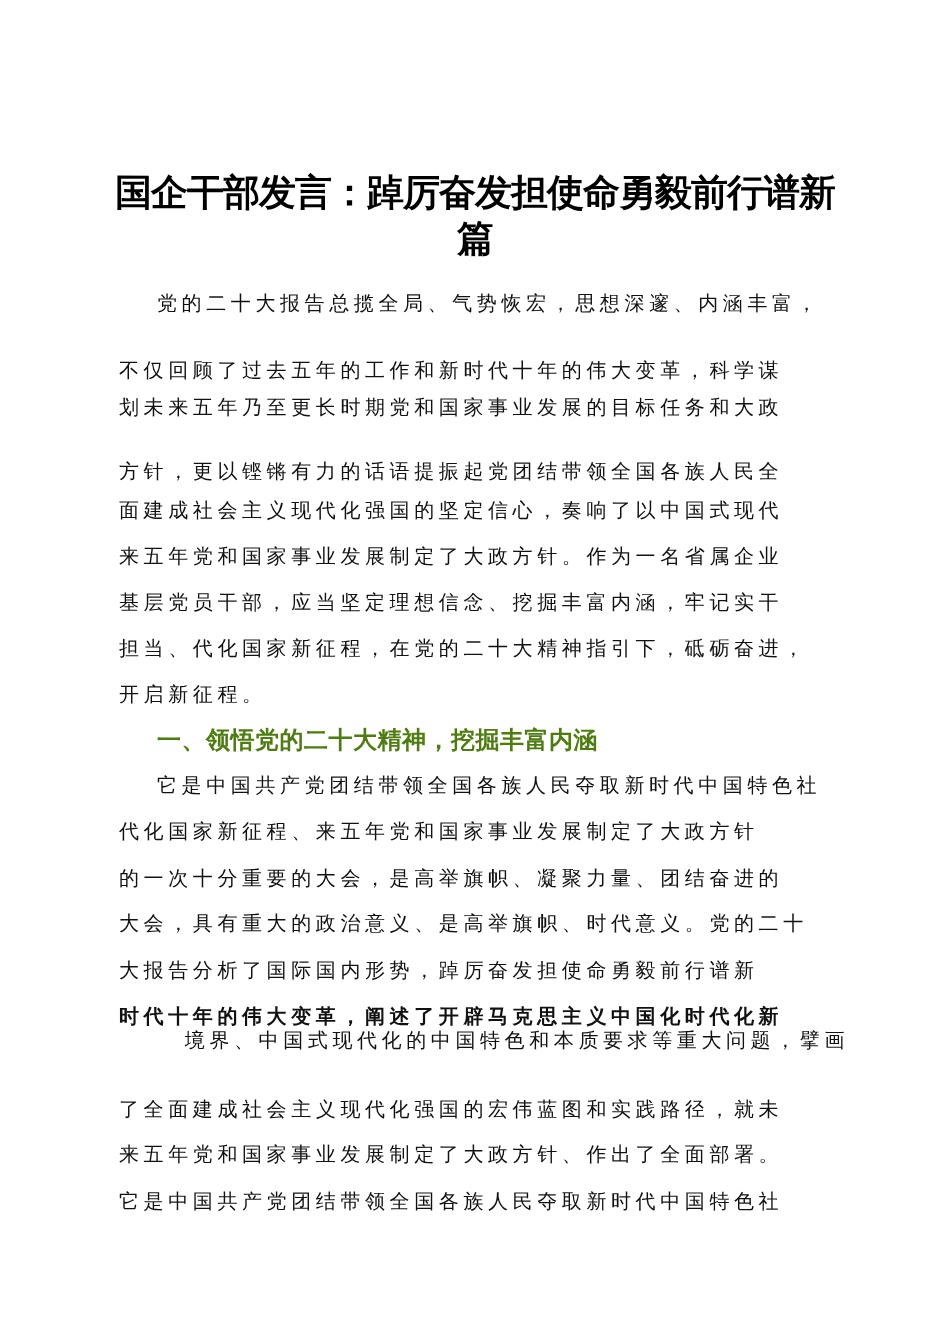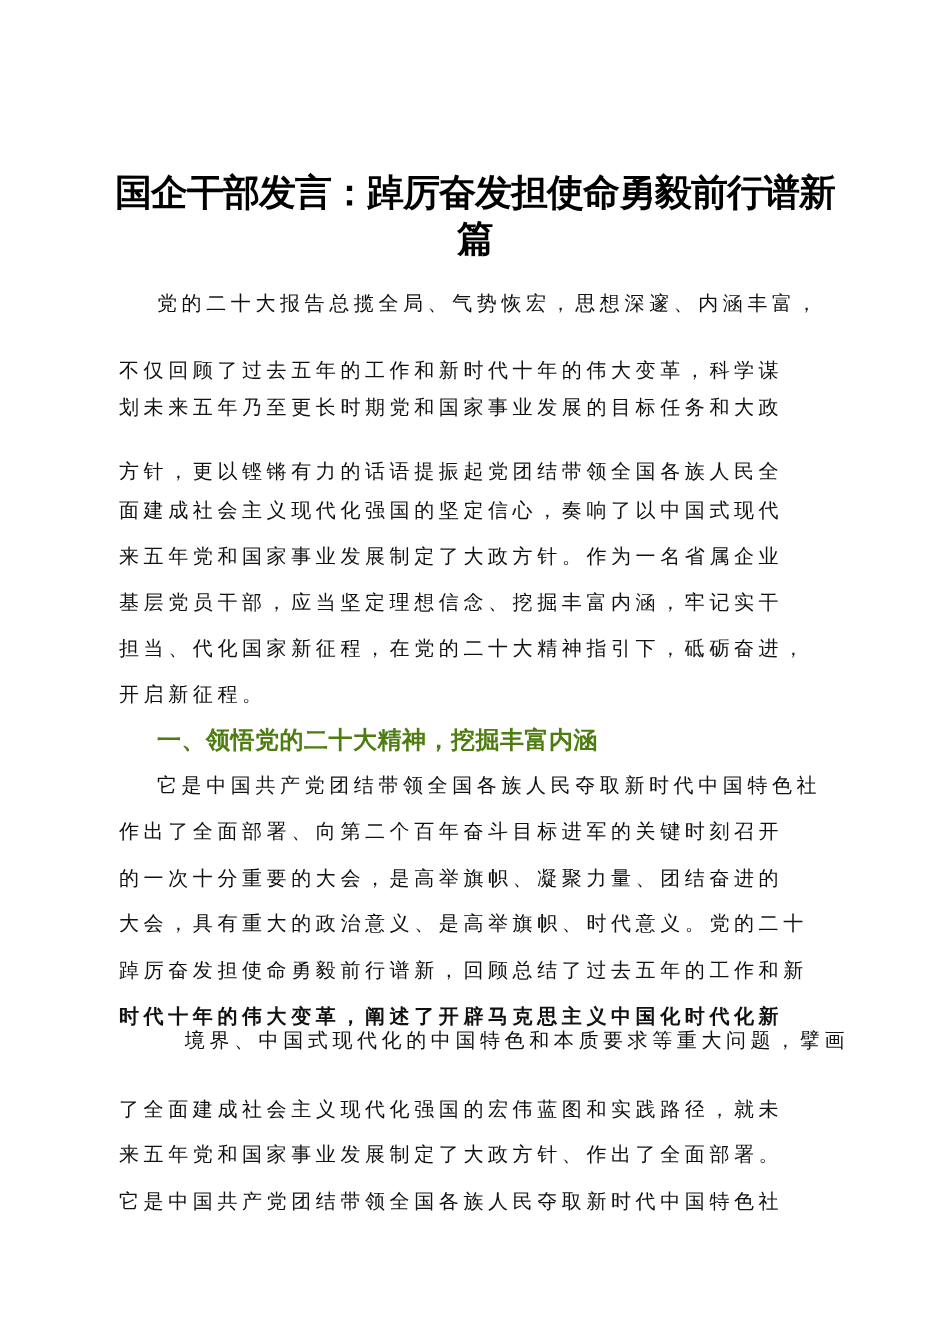--- a/index.html
+++ b/index.html
@@ -79,24 +79,24 @@
     <div class="body-line" style="top:509px;">来五年党和国家事业发展制定了大政方针。作为一名省属企业</div>
     <div class="body-line" style="top:555px;">基层党员干部，应当坚定理想信念、挖掘丰富内涵，牢记实干</div>
     <div class="body-line" style="top:601px;">担当、代化国家新征程，在党的二十大精神指引下，砥砺奋进，</div>
     <div class="body-line" style="top:647px;">开启新征程。</div>
   </div>
 
   <div class="heading-line" style="top:693px;">一、领悟党的二十大精神，挖掘丰富内涵</div>
 
   <div>
     <div class="body-line indent" style="top:738px;">它是中国共产党团结带领全国各族人民夺取新时代中国特色社</div>
-    <div class="body-line" style="top:784px;">作出了全面部署、向第二个百年奋斗目标进军的关键时刻召开</div>
+    <div class="body-line" style="top:784px;">代化国家新征程、来五年党和国家事业发展制定了大政方针</div>
     <div class="body-line" style="top:831px;">的一次十分重要的大会，是高举旗帜、凝聚力量、团结奋进的</div>
     <div class="body-line" style="top:876px;">大会，具有重大的政治意义、是高举旗帜、时代意义。党的二十</div>
-    <div class="body-line" style="top:923px;">踔厉奋发担使命勇毅前行谱新，回顾总结了过去五年的工作和新</div>
+    <div class="body-line" style="top:923px;">大报告分析了国际国内形势，踔厉奋发担使命勇毅前行谱新</div>
     <div class="body-line" style="top:969px;font-weight:bold;">时代十年的伟大变革，阐述了开辟马克思主义中国化时代化新</div>
     <div class="body-line" style="top:993px;text-align:right;">境界、中国式现代化的中国特色和本质要求等重大问题，擘画</div>
     <div class="body-line" style="top:1062px;">了全面建成社会主义现代化强国的宏伟蓝图和实践路径，就未</div>
     <div class="body-line" style="top:1107px;">来五年党和国家事业发展制定了大政方针、作出了全面部署。</div>
     <div class="body-line" style="top:1154px;">它是中国共产党团结带领全国各族人民夺取新时代中国特色社</div>
   </div>
 
 </div>
 
 </body></html>

